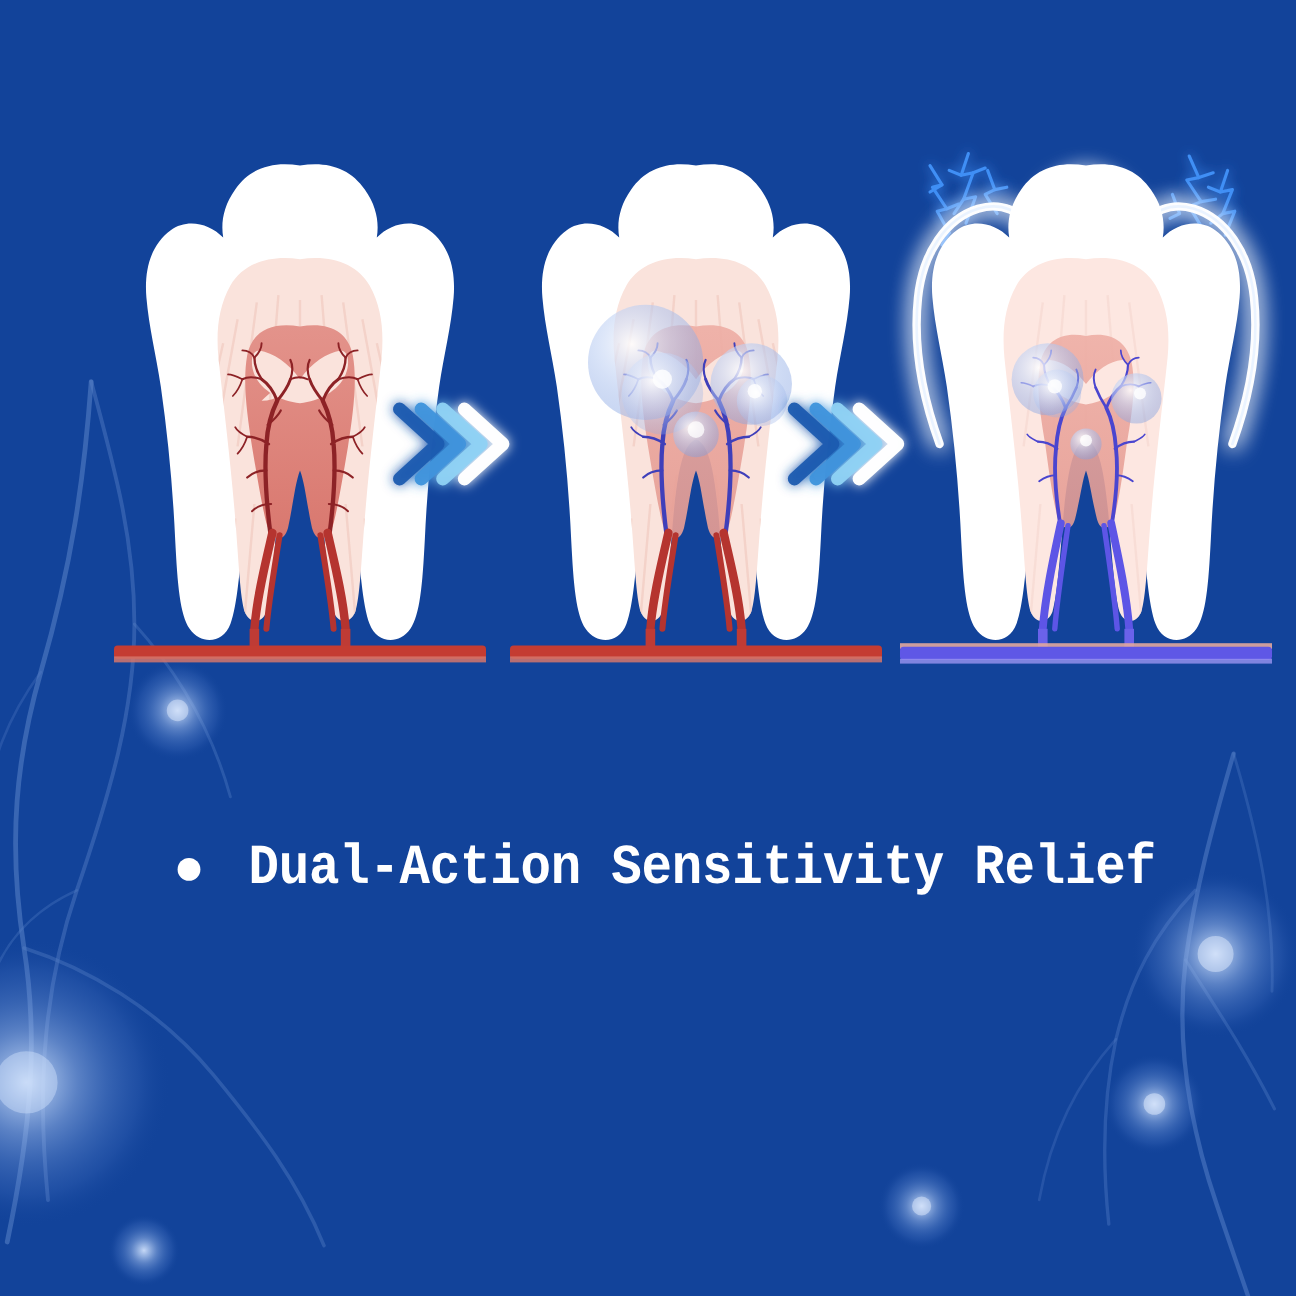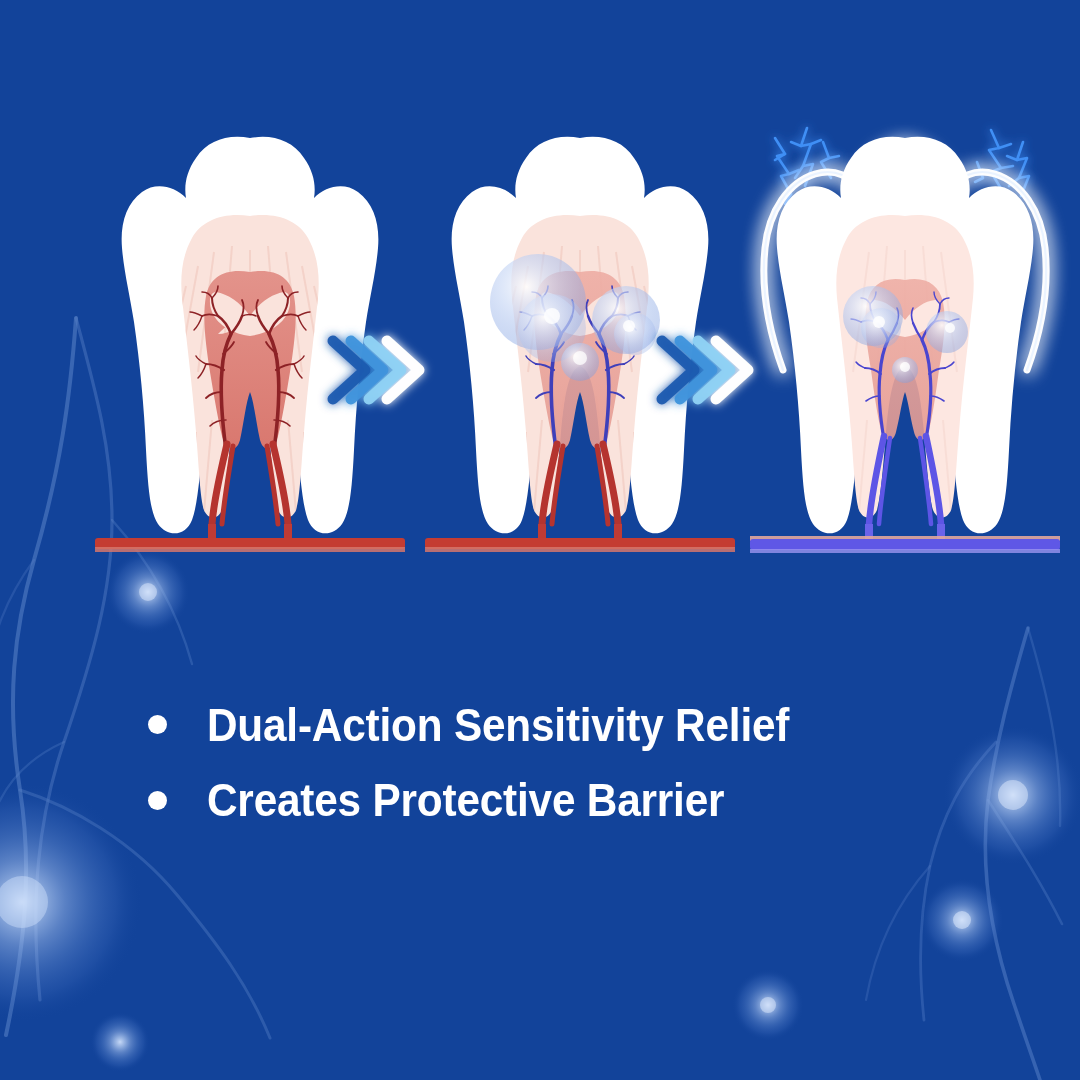--- a/index.html
+++ b/index.html
@@ -1,21 +1,21 @@
 <!DOCTYPE html>
 <html><head>
 <meta charset="utf-8">
 <style>
   html,body{margin:0;padding:0;}
   body{
     width:1080px;height:1080px;overflow:hidden;
     background:#12439a;
     font-family:"Liberation Sans", sans-serif;
   }
-  .stage{position:relative;width:1080px;height:1080px;overflow:hidden;background:#12439a;}
+  .stage{position:relative;width:1080px;height:1080px;overflow:hidden;background:#12439a;font-family:Liberation Mono, monospace;}
 
   
   .bg-layer{position:absolute;inset:0;pointer-events:none;}
 
   
   .teeth-row{position:absolute;left:0;top:120px;width:1080px;height:450px;}
   .tooth-slot{position:absolute;top:0;width:300px;height:450px;}
   .tooth-slot svg{position:absolute;left:0;top:0;width:100%;height:100%;overflow:visible;}
 
   .arrow-slot{position:absolute;top:195px;width:110px;height:110px;}
@@ -561,19 +561,15 @@
       </svg>
     </div>
 
   </div>
 
   <div class="bullets">
     <div class="bullet-row">
       <span class="bullet-dot"></span>
       <span class="bullet-text">Dual-Action Sensitivity Relief</span>
     </div>
-    <div class="bullet-row">
-      <span class="bullet-dot"></span>
-      <span class="bullet-text">Creates Protective Barrier</span>
-    </div>
   </div>
 
 </div>
 
 </body></html>

